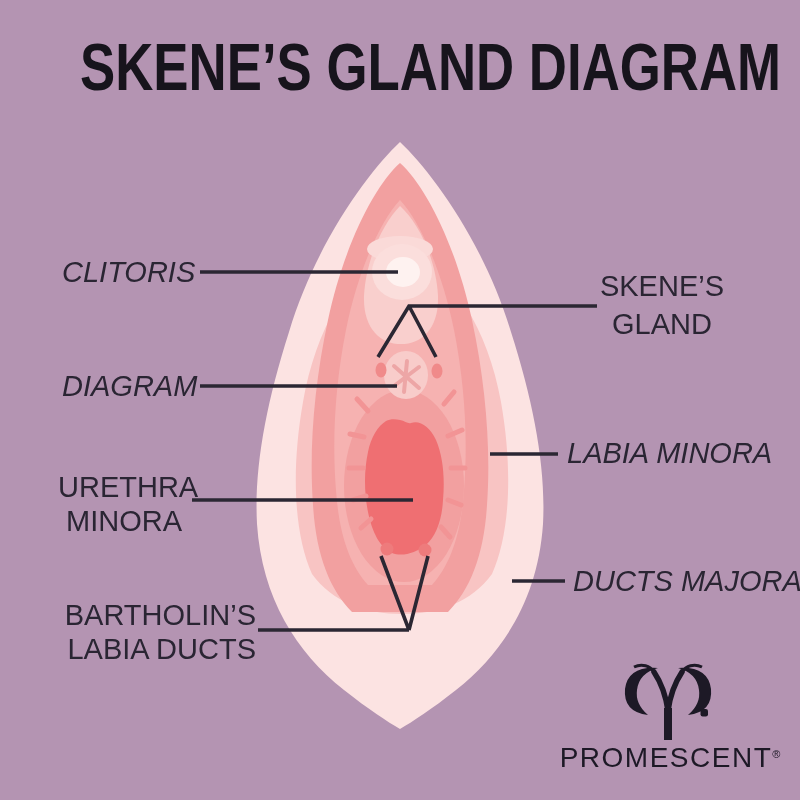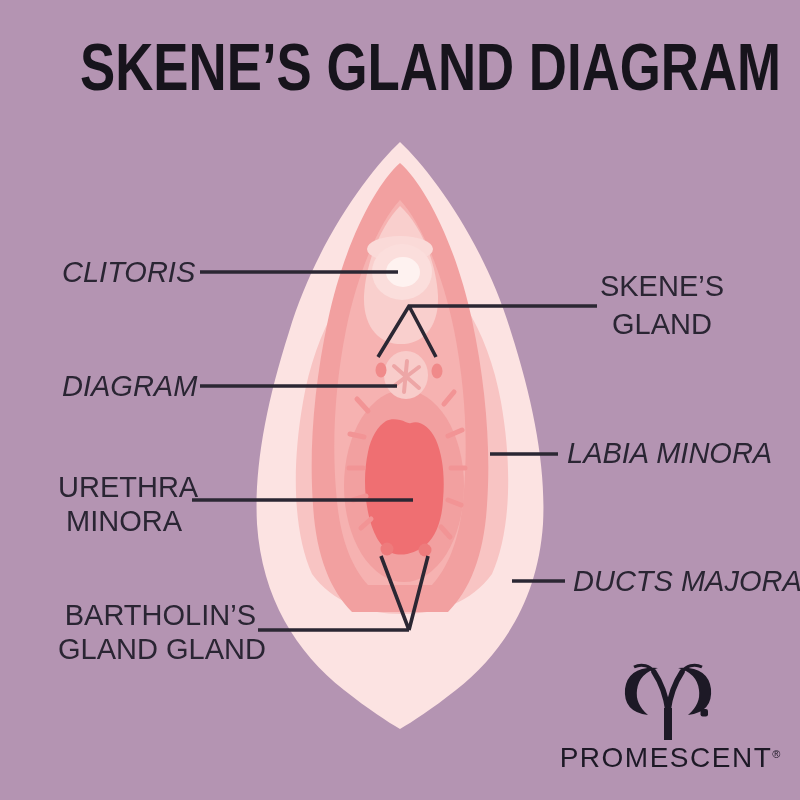--- a/index.html
+++ b/index.html
@@ -97,21 +97,21 @@
 
   <div class="lbl vcenter" style="left:62px;top:386px;">DIAGRAM</div>
 
   <div class="lbl block" style="left:58px;top:470px;width:132px;">
     <span>URETHRA</span>
     <span>MINORA</span>
   </div>
 
   <div class="lbl block" style="left:58px;top:598px;width:198px;text-align:right;">
     <span>BARTHOLIN’S</span>
-    <span>GLAND GLAND</span>
+    <span>LABIA DUCTS</span>
   </div>
 
   <div class="lbl block skenes" style="left:592px;top:267px;width:140px;">
     <span>SKENE’S</span>
     <span>GLAND</span>
   </div>
 
   <div class="lbl vcenter" style="left:567px;top:453px;">LABIA MINORA</div>
 
   <div class="lbl vcenter" style="left:573px;top:581px;">DUCTS MAJORA</div>

